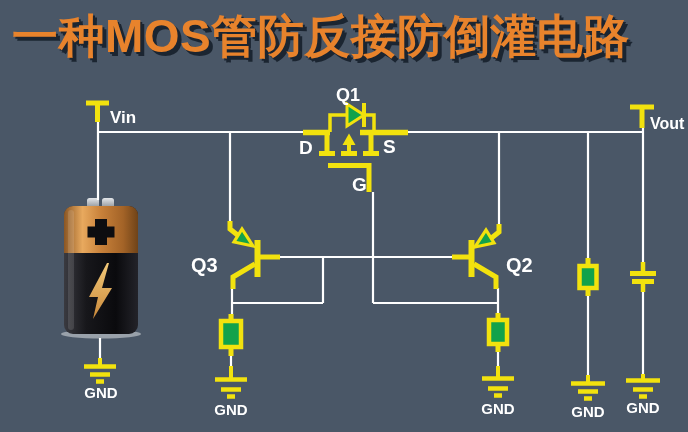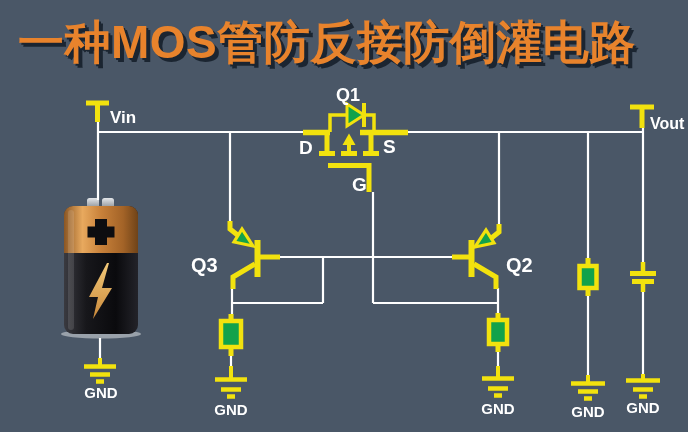--- a/index.html
+++ b/index.html
@@ -2,21 +2,21 @@
 <html><head>
 <meta charset="utf-8">
 <style>
   html,body{margin:0;padding:0;background:#30394a;}
   .stage{
     position:relative;width:688px;height:432px;overflow:hidden;
     background:#4a5767;
     font-family:"Liberation Sans",sans-serif;
   }
   .title{
-    position:absolute;left:12px;top:6px;margin:6px;white-space:nowrap;
+    position:absolute;left:12px;top:6px;margin:0;white-space:nowrap;
     font-size:46px;font-weight:900;letter-spacing:.5px;color:#e8832c;
     text-shadow:4px 4px 0 #1b2531, 2px 2px 0 #1b2531;
   }
   svg{position:absolute;left:0;top:0;}
   .lbl{fill:#ffffff;font-weight:bold;font-family:"Liberation Sans",sans-serif;}
 </style>
 </head>
 <body>
 
 <div class="stage">

